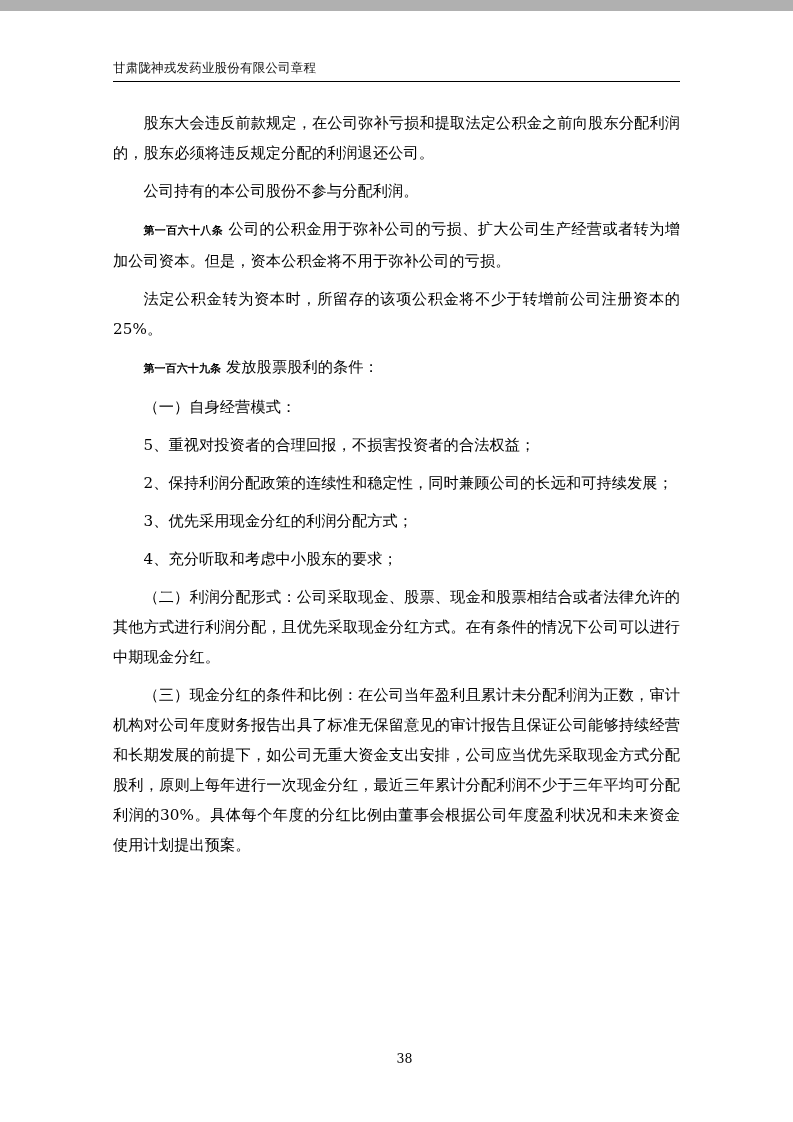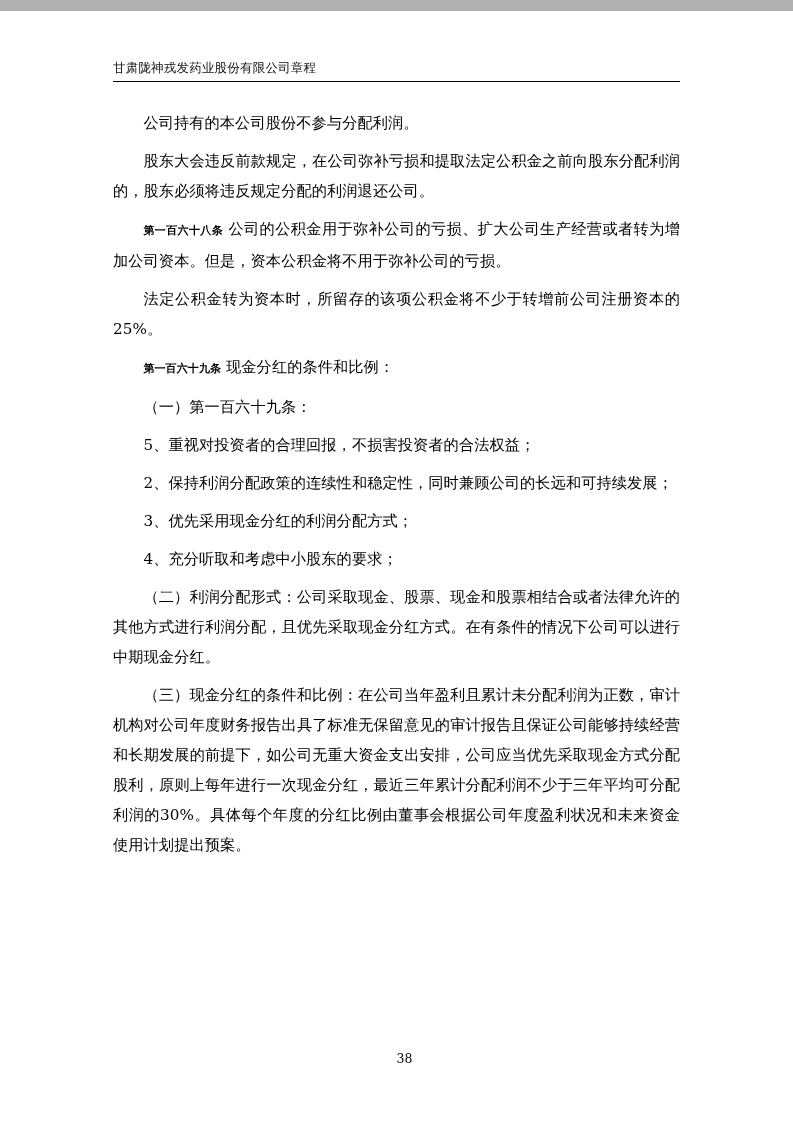--- a/index.html
+++ b/index.html
@@ -66,31 +66,31 @@
 
 <div class="page">
 
   <div class="content">
 
     <div class="header">甘肃陇神戎发药业股份有限公司章程</div>
     <div class="header-rule"></div>
 
     <div class="body-text">
 
+      <p class="indent"><span>股东大会违反前款规定，在公司弥补亏损和提取法定公积金之前向股东分配利润的，股东必须将违反规定分配的利润退还公司。</span></p>
+
       <p class="indent"><span>公司持有的本公司股份不参与分配利润。</span></p>
-
-      <p class="indent"><span>股东大会违反前款规定，在公司弥补亏损和提取法定公积金之前向股东分配利润的，股东必须将违反规定分配的利润退还公司。</span></p>
 
       <p class="indent"><span class="art-label">第一百六十八条</span> <span>公司的公积金用于弥补公司的亏损、扩大公司生产经营或者转为增加公司资本。但是，资本公积金将不用于弥补公司的亏损。</span></p>
 
       <p class="indent"><span>法定公积金转为资本时，所留存的该项公积金将不少于转增前公司注册资本的 25%。</span></p>
 
-      <p class="indent"><span class="art-label">第一百六十九条</span> <span>现金分红的条件和比例：</span></p>
+      <p class="indent"><span class="art-label">第一百六十九条</span> <span>发放股票股利的条件：</span></p>
 
-      <p class="indent"><span>（一）第一百六十九条：</span></p>
+      <p class="indent"><span>（一）自身经营模式：</span></p>
 
       <p class="indent"><span>5、重视对投资者的合理回报，不损害投资者的合法权益；</span></p>
 
       <p class="indent"><span>2、保持利润分配政策的连续性和稳定性，同时兼顾公司的长远和可持续发展；</span></p>
 
       <p class="indent"><span>3、优先采用现金分红的利润分配方式；</span></p>
 
       <p class="indent"><span>4、充分听取和考虑中小股东的要求；</span></p>
 
       <p class="indent"><span>（二）利润分配形式：公司采取现金、股票、现金和股票相结合或者法律允许的其他方式进行利润分配，且优先采取现金分红方式。在有条件的情况下公司可以进行中期现金分红。</span></p>

